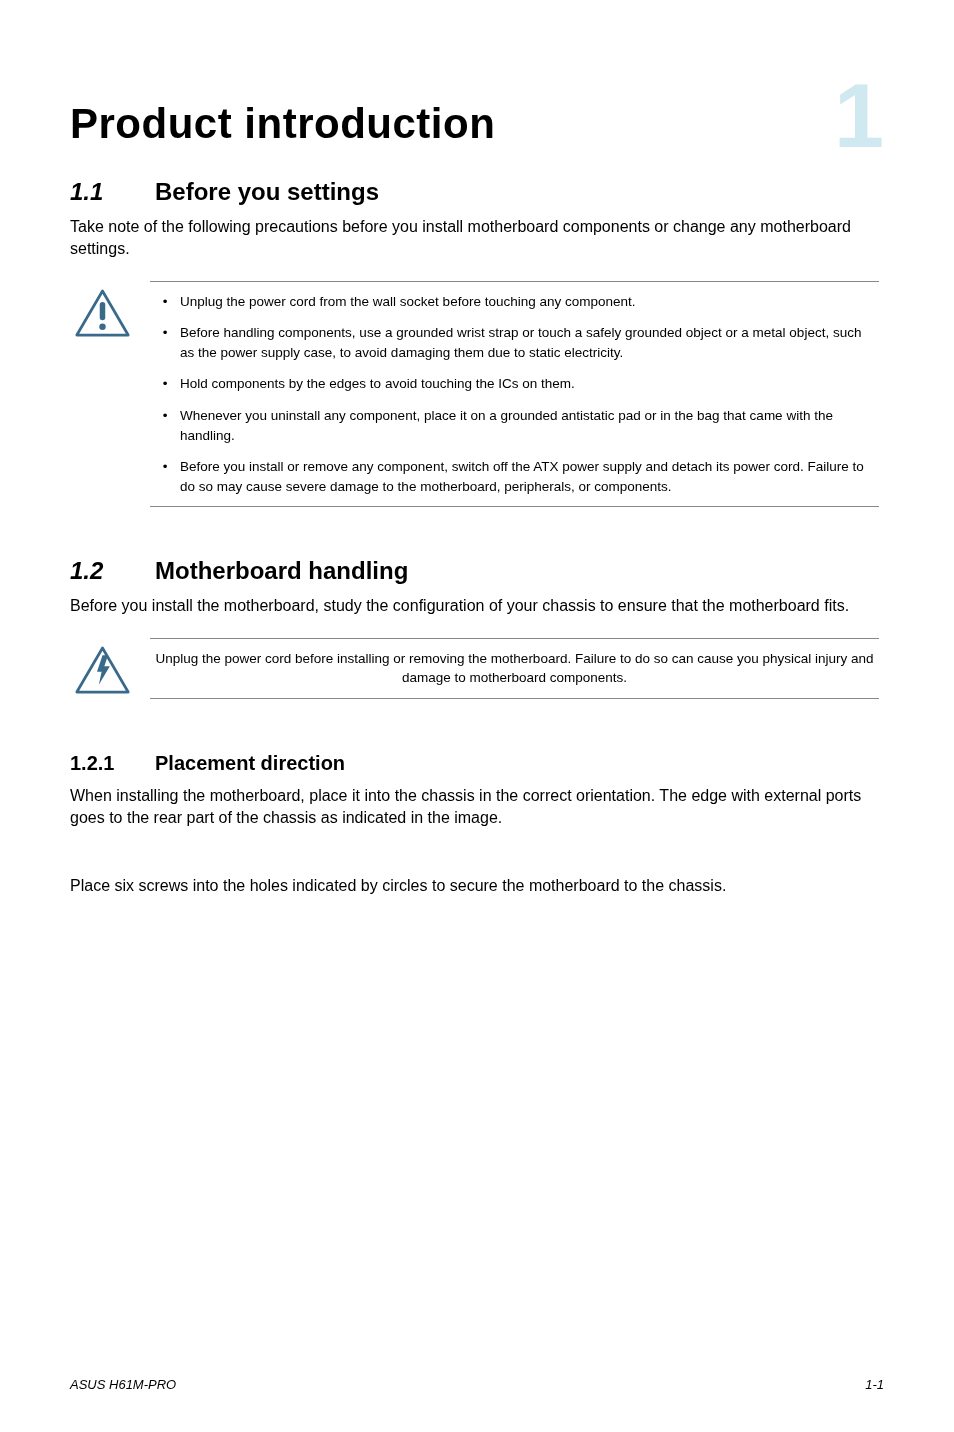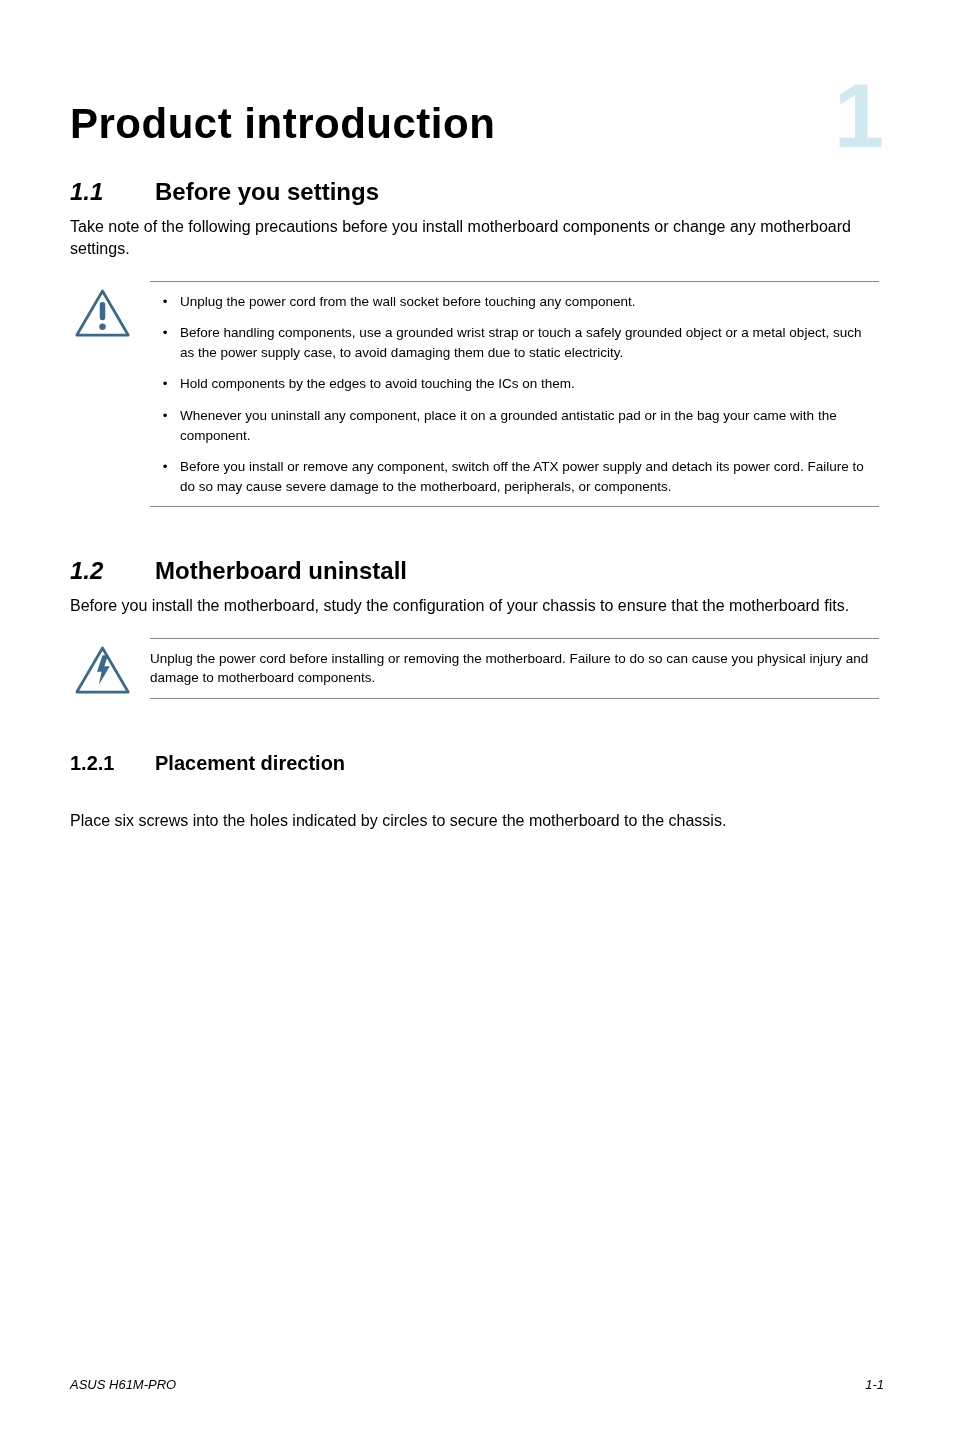--- a/index.html
+++ b/index.html
@@ -75,20 +75,21 @@
       font-size: 13.5px;
       line-height: 1.45;
     }
     .note-content-single {
       flex: 1;
       border-top: 1px solid #888;
       border-bottom: 1px solid #888;
       padding: 10px 0;
       font-size: 13.5px;
       line-height: 1.45;
+      text-align: center;
     }
     .bullet-list {
       list-style: none;
     }
     .bullet-item {
       display: flex;
       margin-bottom: 12px;
     }
     .bullet-item:last-child {
       margin-bottom: 0;
@@ -158,52 +159,53 @@
           <li class="bullet-item">
             <span class="bullet-dot">•</span>
             <span class="bullet-text">Before handling components, use a grounded wrist strap or touch a safely grounded object or a metal object, such as the power supply case, to avoid damaging them due to static electricity.</span>
           </li>
           <li class="bullet-item">
             <span class="bullet-dot">•</span>
             <span class="bullet-text">Hold components by the edges to avoid touching the ICs on them.</span>
           </li>
           <li class="bullet-item">
             <span class="bullet-dot">•</span>
-            <span class="bullet-text">Whenever you uninstall any component, place it on a grounded antistatic pad or in the bag your came with the component.</span>
+            <span class="bullet-text">Whenever you uninstall any component, place it on a grounded antistatic pad or in the bag that came with the handling.</span>
           </li>
           <li class="bullet-item">
             <span class="bullet-dot">•</span>
             <span class="bullet-text">Before you install or remove any component, switch off the ATX power supply and detach its power cord. Failure to do so may cause severe damage to the motherboard, peripherals, or components.</span>
           </li>
         </ul>
       </div>
     </div>
   </div>
 
   <div class="section-block">
     <div class="section-heading">
-      <span class="section-num">1.2</span><span>Motherboard uninstall</span>
+      <span class="section-num">1.2</span><span>Motherboard handling</span>
     </div>
     <div class="body-text">Before you install the motherboard, study the configuration of your chassis to ensure that the motherboard fits.</div>
 
     <div class="note-block">
       <div class="note-icon">
         <svg viewBox="0 0 60 52" width="55" height="48">
           <polygon points="30,2 58,50 2,50" fill="none" stroke="#3a6a8a" stroke-width="3" stroke-linejoin="round"></polygon>
           <path d="M 30 10 L 24 28 L 29 28 L 26 42 L 38 22 L 32 22 L 36 10 Z" fill="#3a6a8a"></path>
         </svg>
       </div>
       <div class="note-content-single">Unplug the power cord before installing or removing the motherboard. Failure to do so can cause you physical injury and damage to motherboard components.</div>
     </div>
   </div>
 
   <div class="section-block">
     <div class="subsection-heading">
       <span class="subsection-num">1.2.1</span><span>Placement direction</span>
     </div>
+    <div class="body-text">When installing the motherboard, place it into the chassis in the correct orientation. The edge with external ports goes to the rear part of the chassis as indicated in the image.</div>
   </div>
 
   <div class="section-block">
     <div class="body-text">Place six screws into the holes indicated by circles to secure the motherboard to the chassis.</div>
 
   </div>
 
   <div class="spacer"></div>
 
   <div class="footer">

